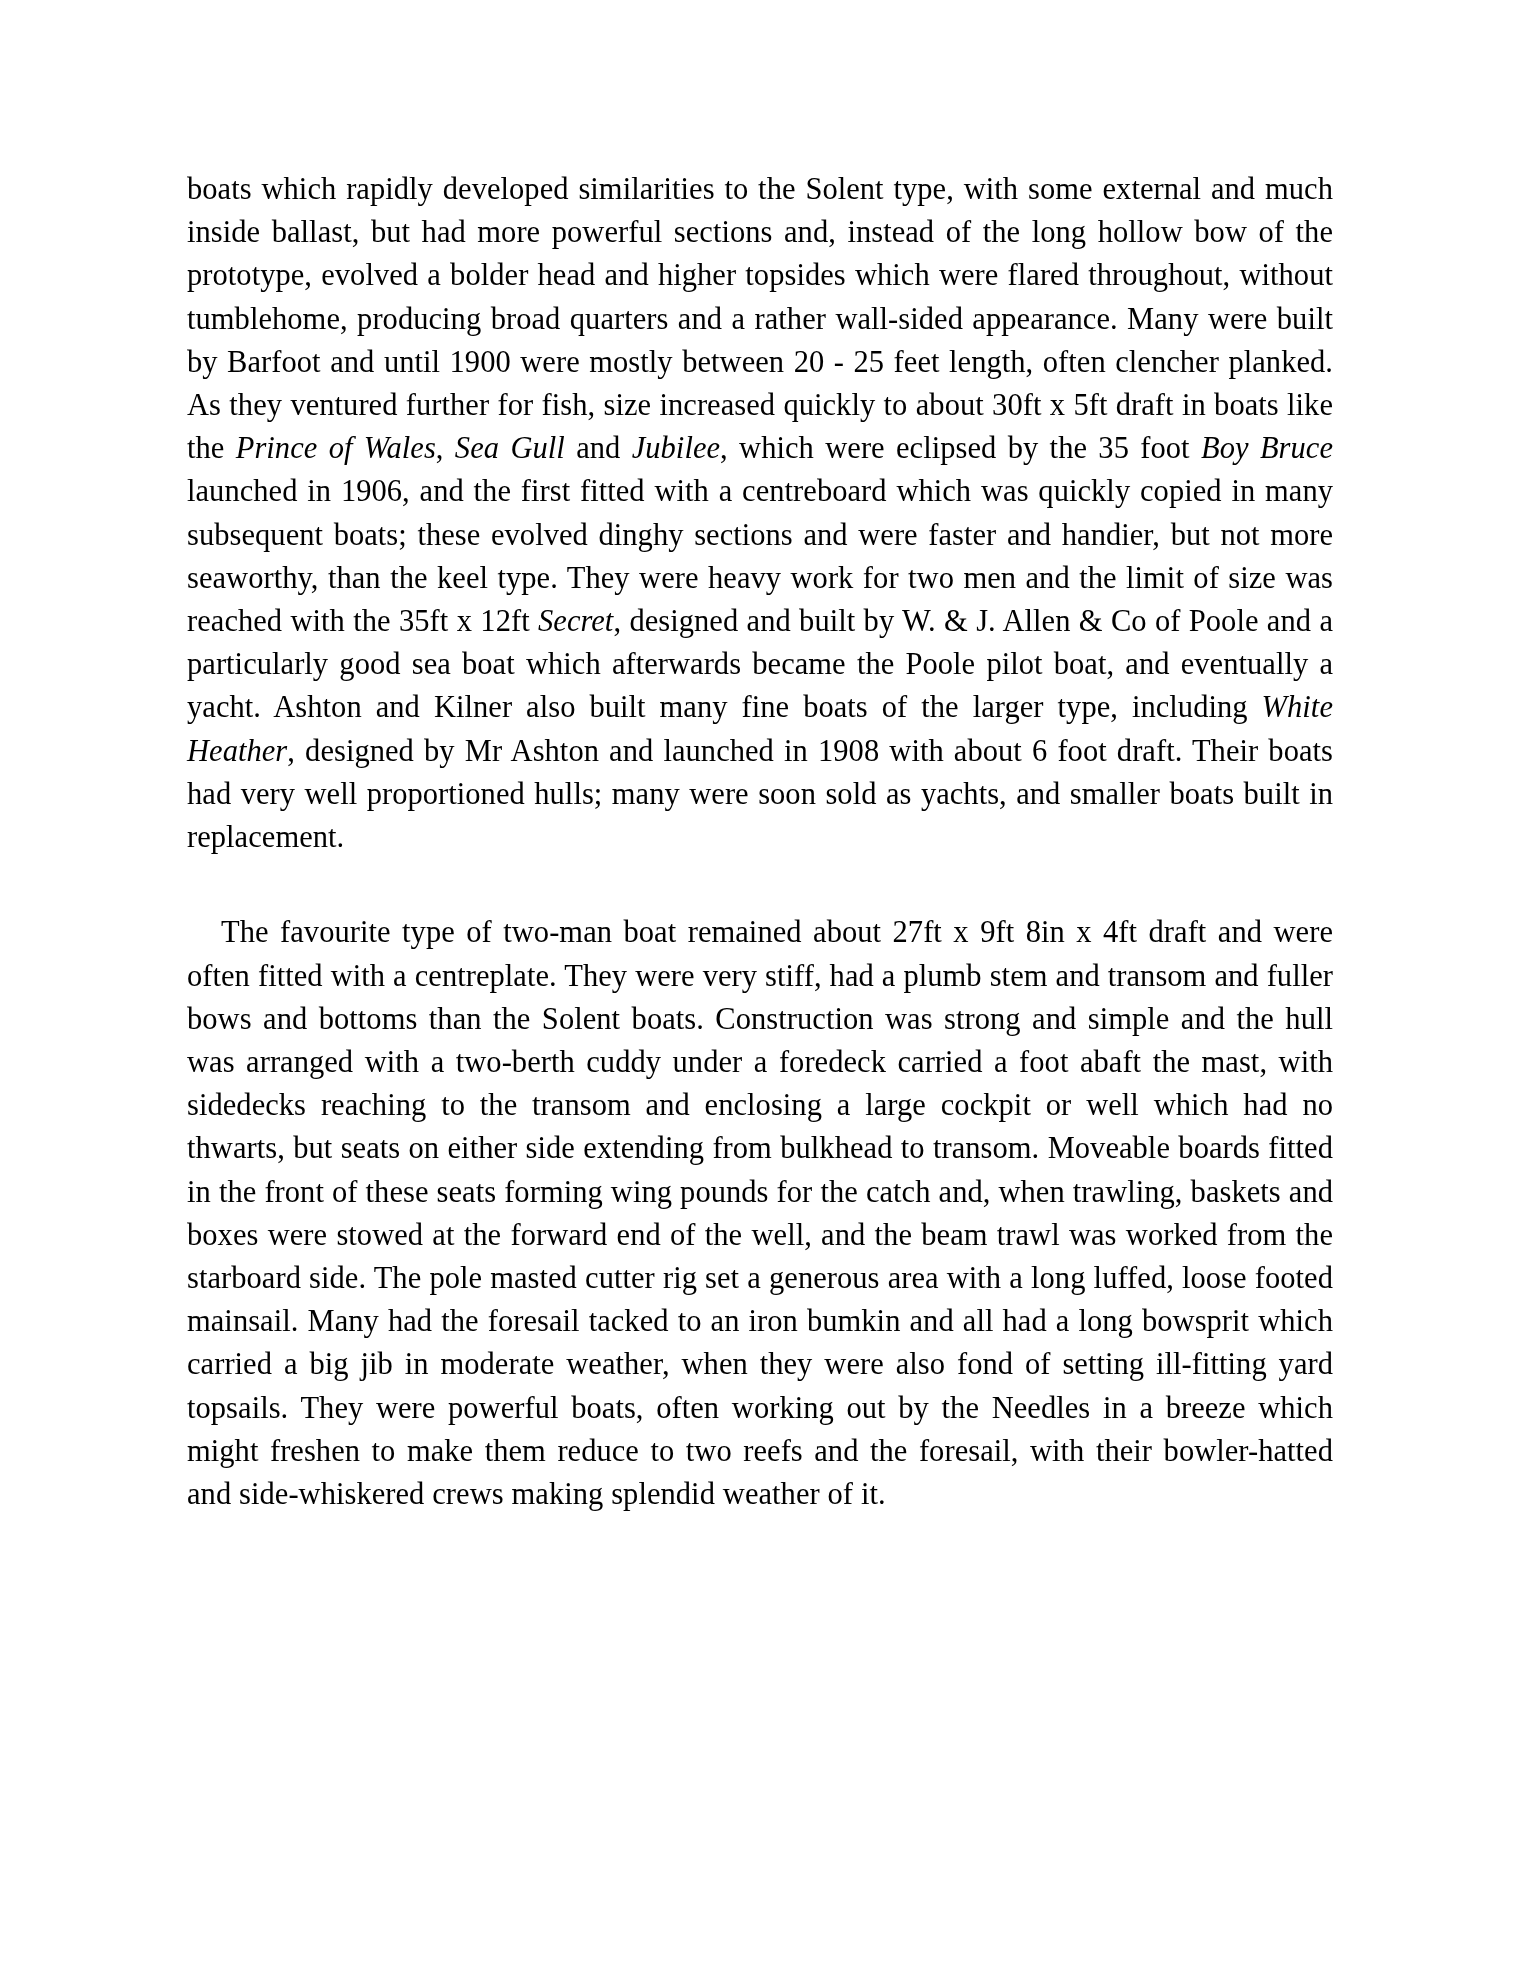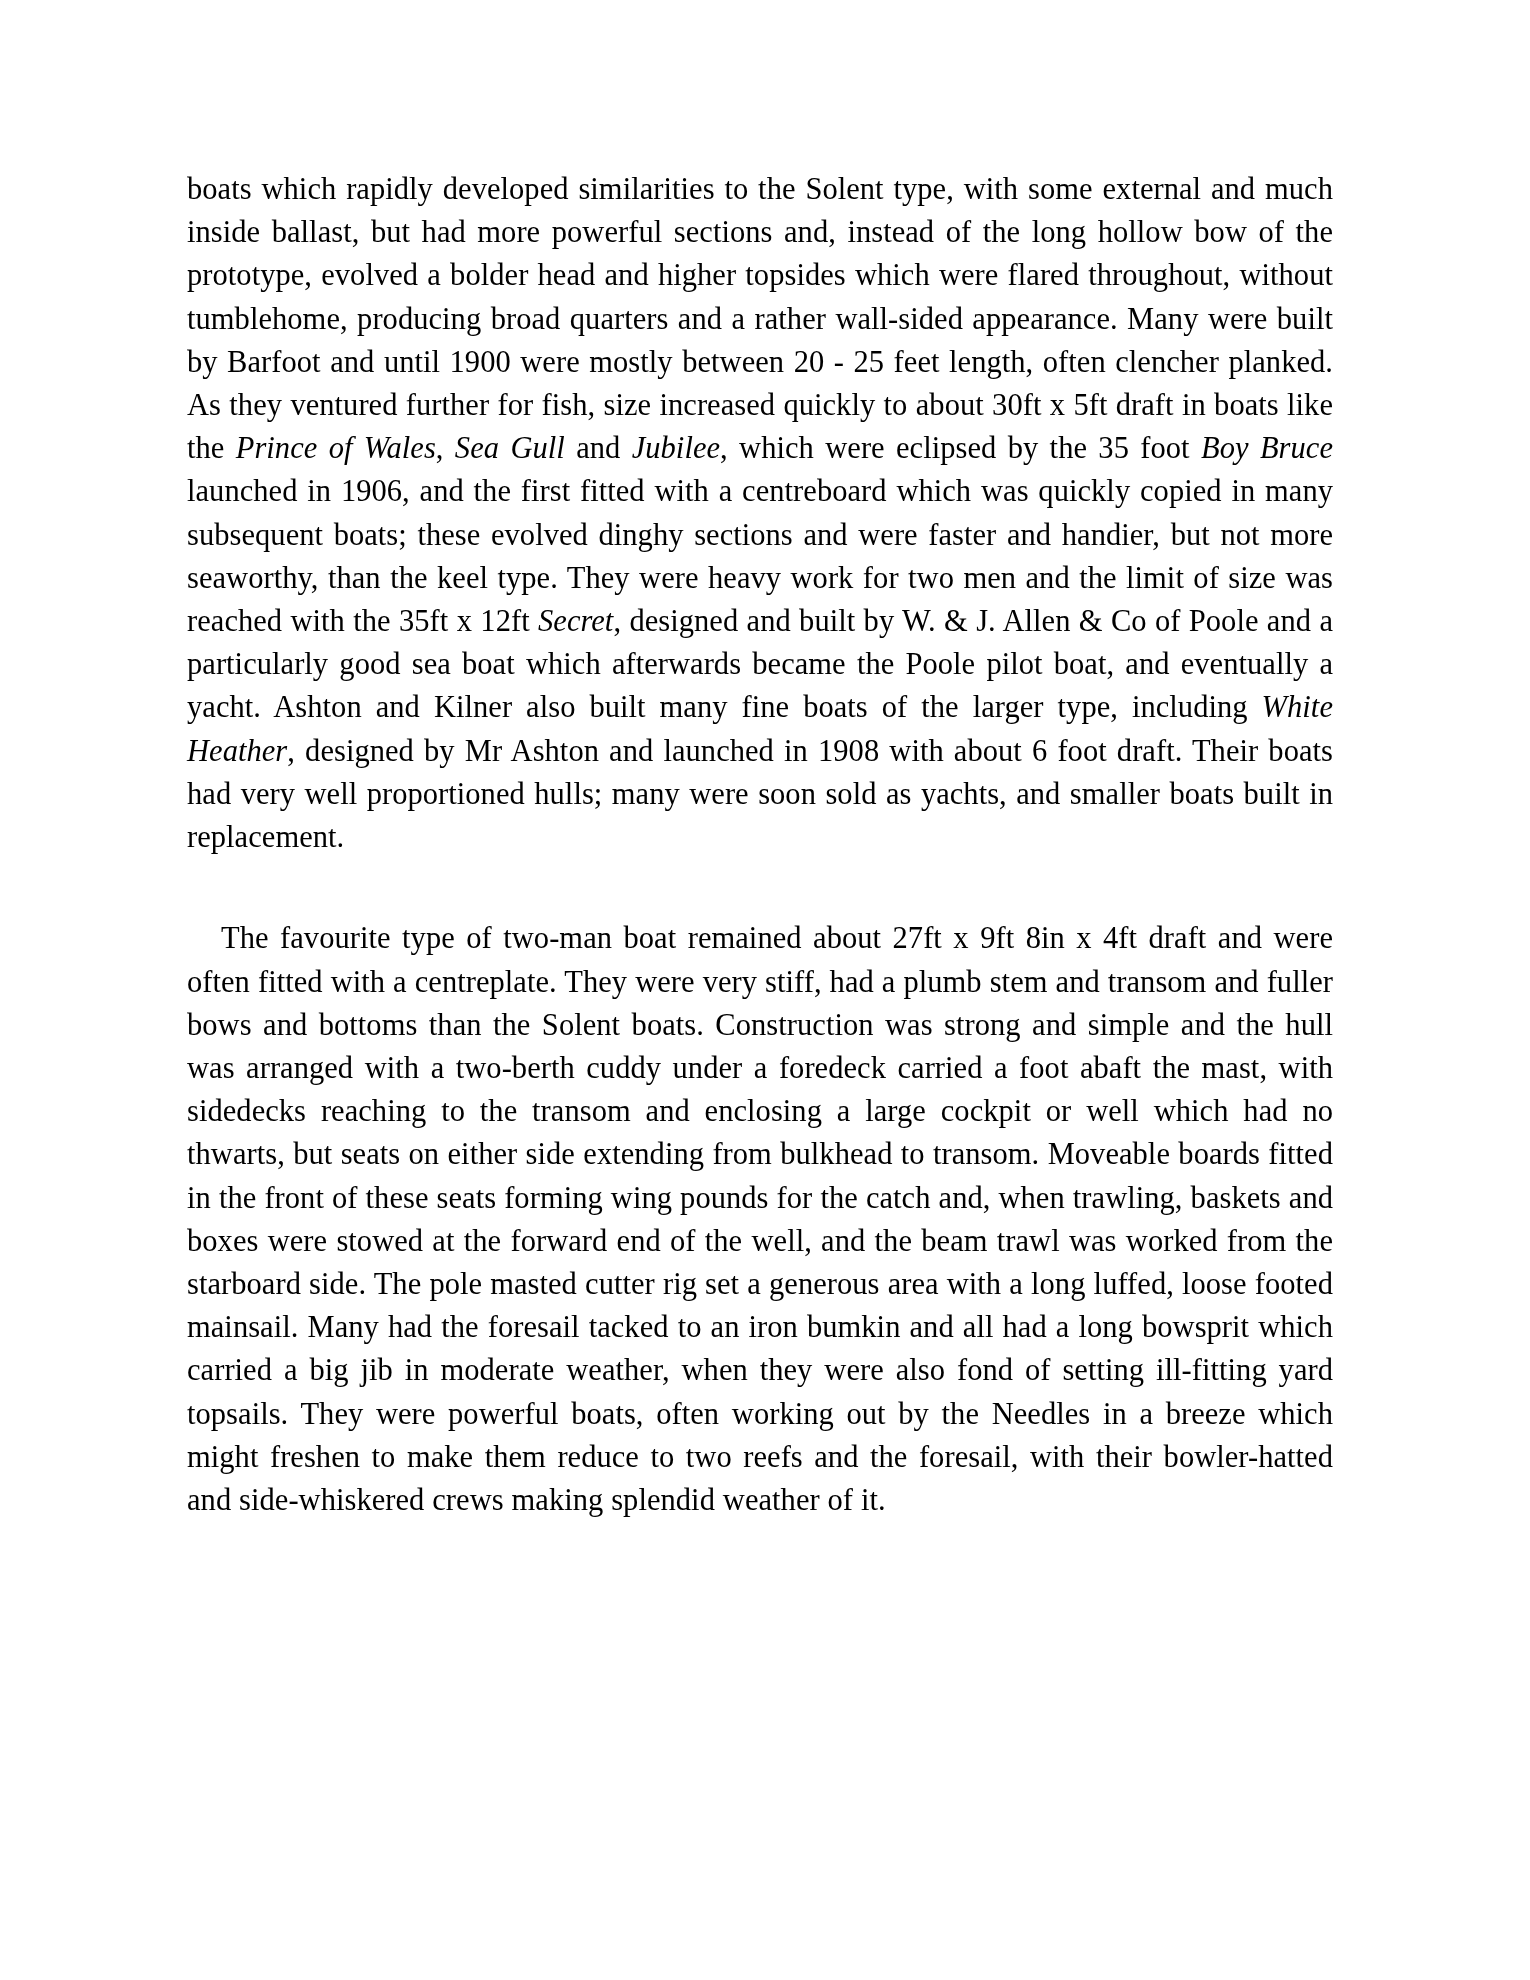--- a/index.html
+++ b/index.html
@@ -27,21 +27,21 @@
     line-height: 43.2px;
     color: #000000;
     text-align: justify;
     text-justify: inter-word;
     margin: 0;
     letter-spacing: 0.05px;
     word-spacing: 0.2px;
     -webkit-font-smoothing: antialiased;
   }
   .para + .para {
-    margin-top: 15px;
+    margin-top: 9px;
     font-family: Liberation Serif, serif;
   }
   .para.indent {
     text-indent: 34px;
   }
   
   .para::after {
     content: "";
     display: inline-block;
     width: 100%;

